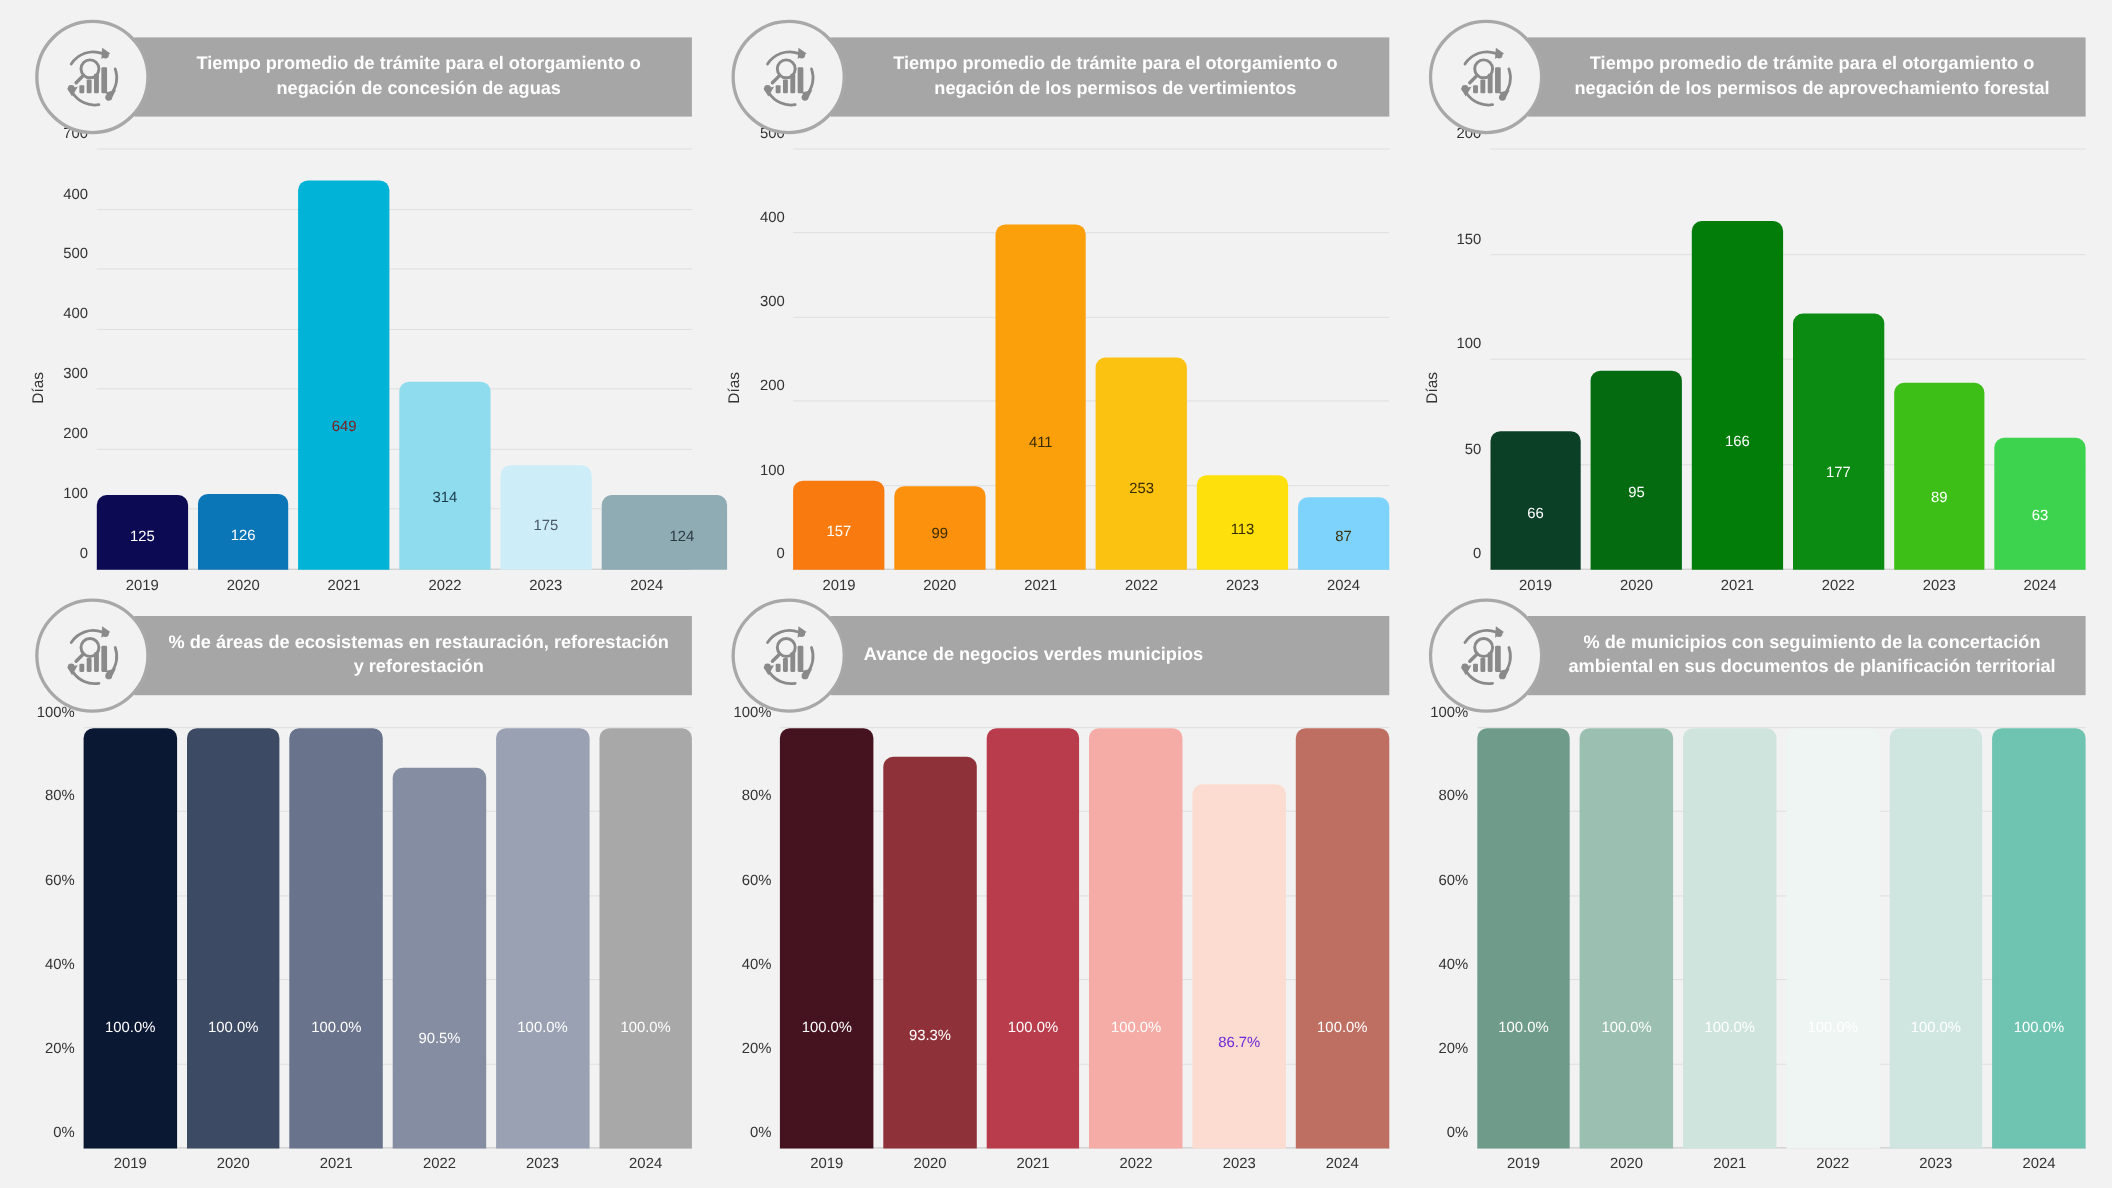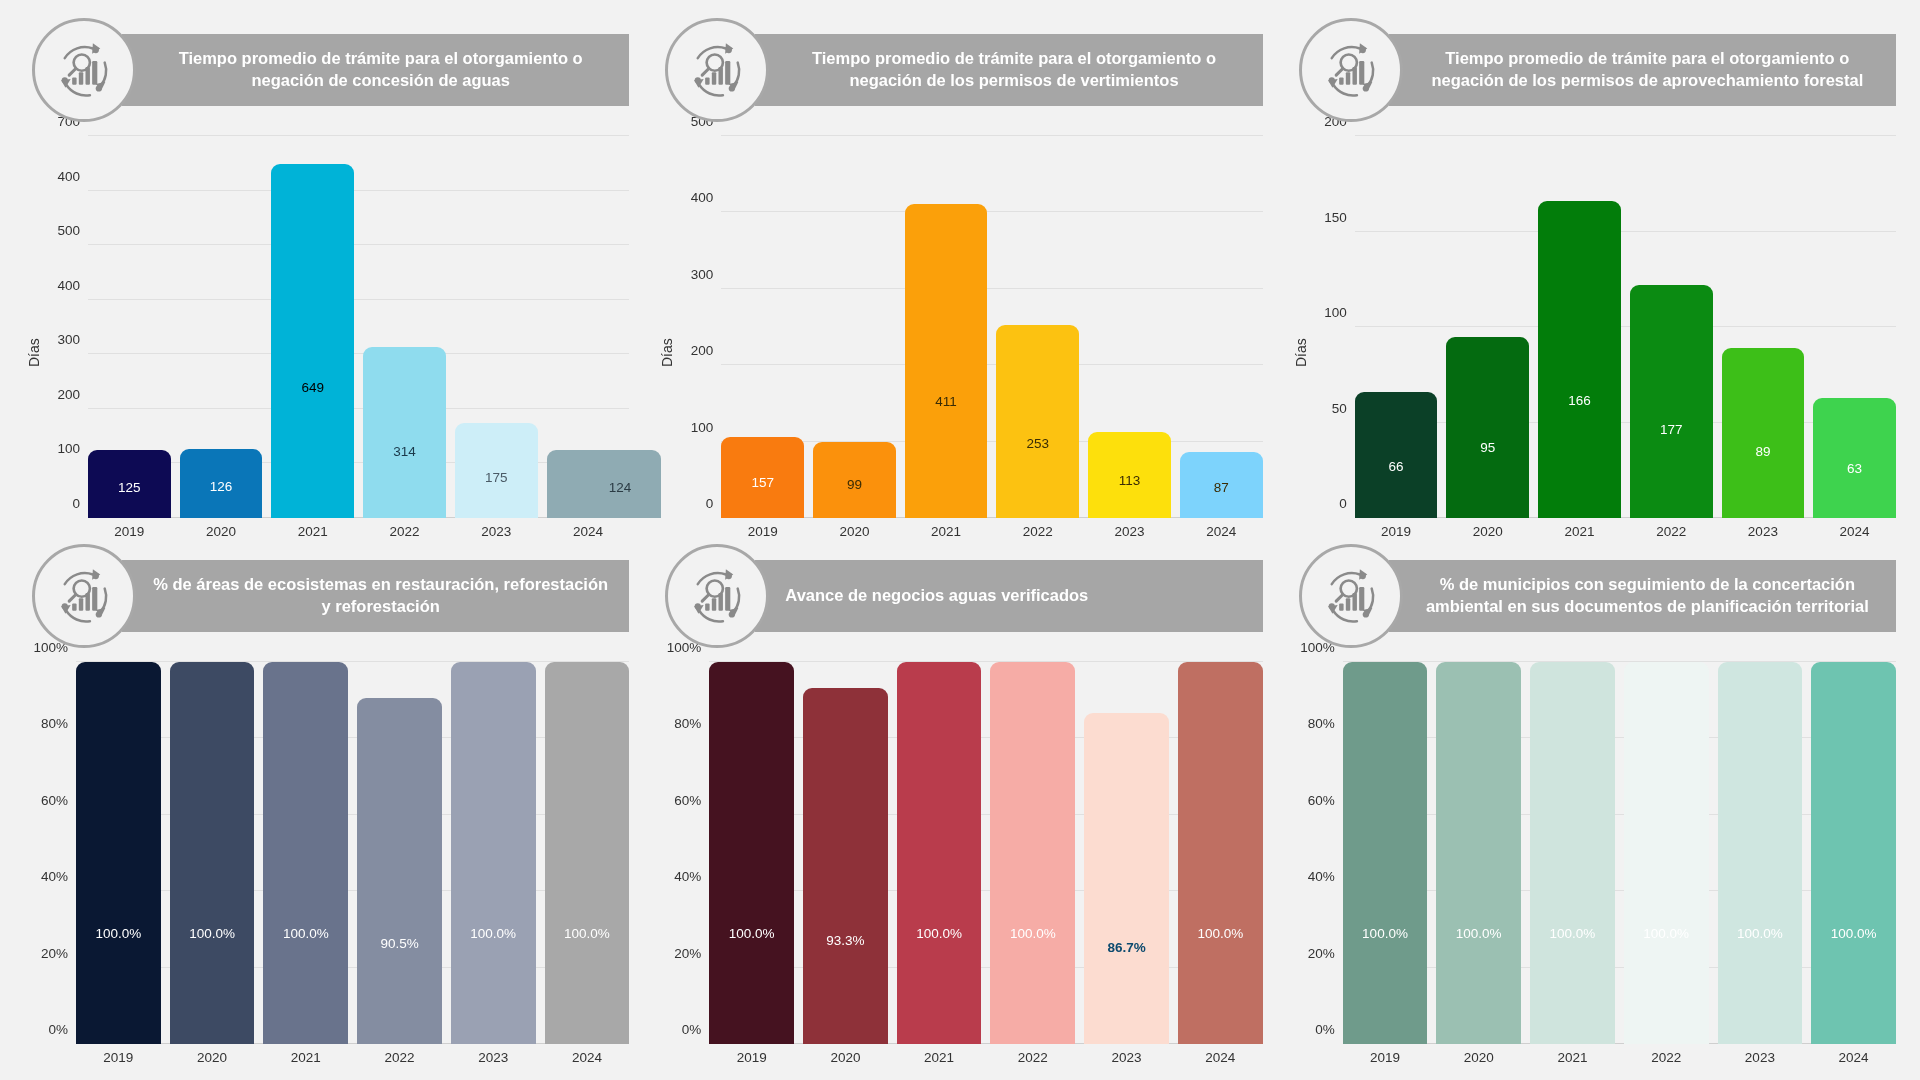--- a/index.html
+++ b/index.html
@@ -139,21 +139,21 @@
                 <span class="bar-val" style="color: rgb(255, 255, 255); bottom: 35%;">125</span>
               </div>
             </div>
             <div class="bar-col">
               <div class="bar" style="height: 18%; background: rgb(10, 118, 184);">
                 <span class="bar-val" style="color: rgb(255, 255, 255); bottom: 35%;">126</span>
               </div>
             </div>
             <div class="bar-col">
               <div class="bar" style="height: 92.7143%; background: rgb(0, 179, 215);">
-                <span class="bar-val" style="color: #000000; bottom: 35%;">649</span>
+                <span class="bar-val" style="color: #7f1d1d; bottom: 35%;">649</span>
               </div>
             </div>
             <div class="bar-col">
               <div class="bar" style="height: 44.8571%; background: rgb(143, 220, 238);">
                 <span class="bar-val" style="color: rgb(27, 58, 75); bottom: 35%;">314</span>
               </div>
             </div>
             <div class="bar-col">
               <div class="bar" style="height: 25%; background: rgb(205, 238, 248);">
                 <span class="bar-val" style="color: rgb(74, 90, 102); bottom: 35%;">175</span>
@@ -470,21 +470,21 @@
   <circle cx="47" cy="40" r="11" fill="none" stroke="#8a8a8a" stroke-width="3.6"></circle>
   <line x1="39" y1="48" x2="30" y2="57" stroke="#8a8a8a" stroke-width="4.2" stroke-linecap="round"></line>
   <g fill="#8a8a8a">
     <rect x="34" y="60" width="6" height="10" rx="1.4"></rect>
     <rect x="43" y="53" width="6" height="17" rx="1.4"></rect>
     <rect x="52" y="46" width="6" height="24" rx="1.4"></rect>
     <rect x="61" y="38" width="7" height="32" rx="1.6"></rect>
   </g>
 </svg>
 </div>
-        <div class="hdr-banner left-align">Avance de negocios aguas verificados</div>
+        <div class="hdr-banner left-align">Avance de negocios verdes municipios</div>
       </div>
       <div class="plot-wrap">
         <div class="ylabel empty"></div>
         <div class="yaxis pct">
           <div class="ytick" style="bottom: calc(0% + 26px);">0%</div>
           <div class="ytick" style="bottom: calc(20% + 20.8px);">20%</div>
           <div class="ytick" style="bottom: calc(40% + 15.6px);">40%</div>
           <div class="ytick" style="bottom: calc(60% + 10.4px);">60%</div>
           <div class="ytick" style="bottom: calc(80% + 5.2px);">80%</div>
           <div class="ytick" style="bottom: calc(100% + 0px);">100%</div>
@@ -515,21 +515,21 @@
                 <span class="bar-val" style="color: rgb(255, 255, 255); bottom: 27%;">100.0%</span>
               </div>
             </div>
             <div class="bar-col">
               <div class="bar" style="height: 100%; background: rgb(246, 172, 166);">
                 <span class="bar-val" style="color: rgb(255, 255, 255); bottom: 27%;">100.0%</span>
               </div>
             </div>
             <div class="bar-col">
               <div class="bar" style="height: 86.7%; background: rgb(252, 220, 208);">
-                <span class="bar-val" style="color: #0c4a6e; bottom: 27%; font-weight: bold;">86.7%</span>
+                <span class="bar-val" style="color: #6d28d9; bottom: 27%;">86.7%</span>
               </div>
             </div>
             <div class="bar-col">
               <div class="bar" style="height: 100%; background: rgb(191, 111, 98);">
                 <span class="bar-val" style="color: rgb(255, 255, 255); bottom: 27%;">100.0%</span>
               </div>
             </div>
           </div>
           <div class="xaxis">
             <div class="xtick">2019</div>

